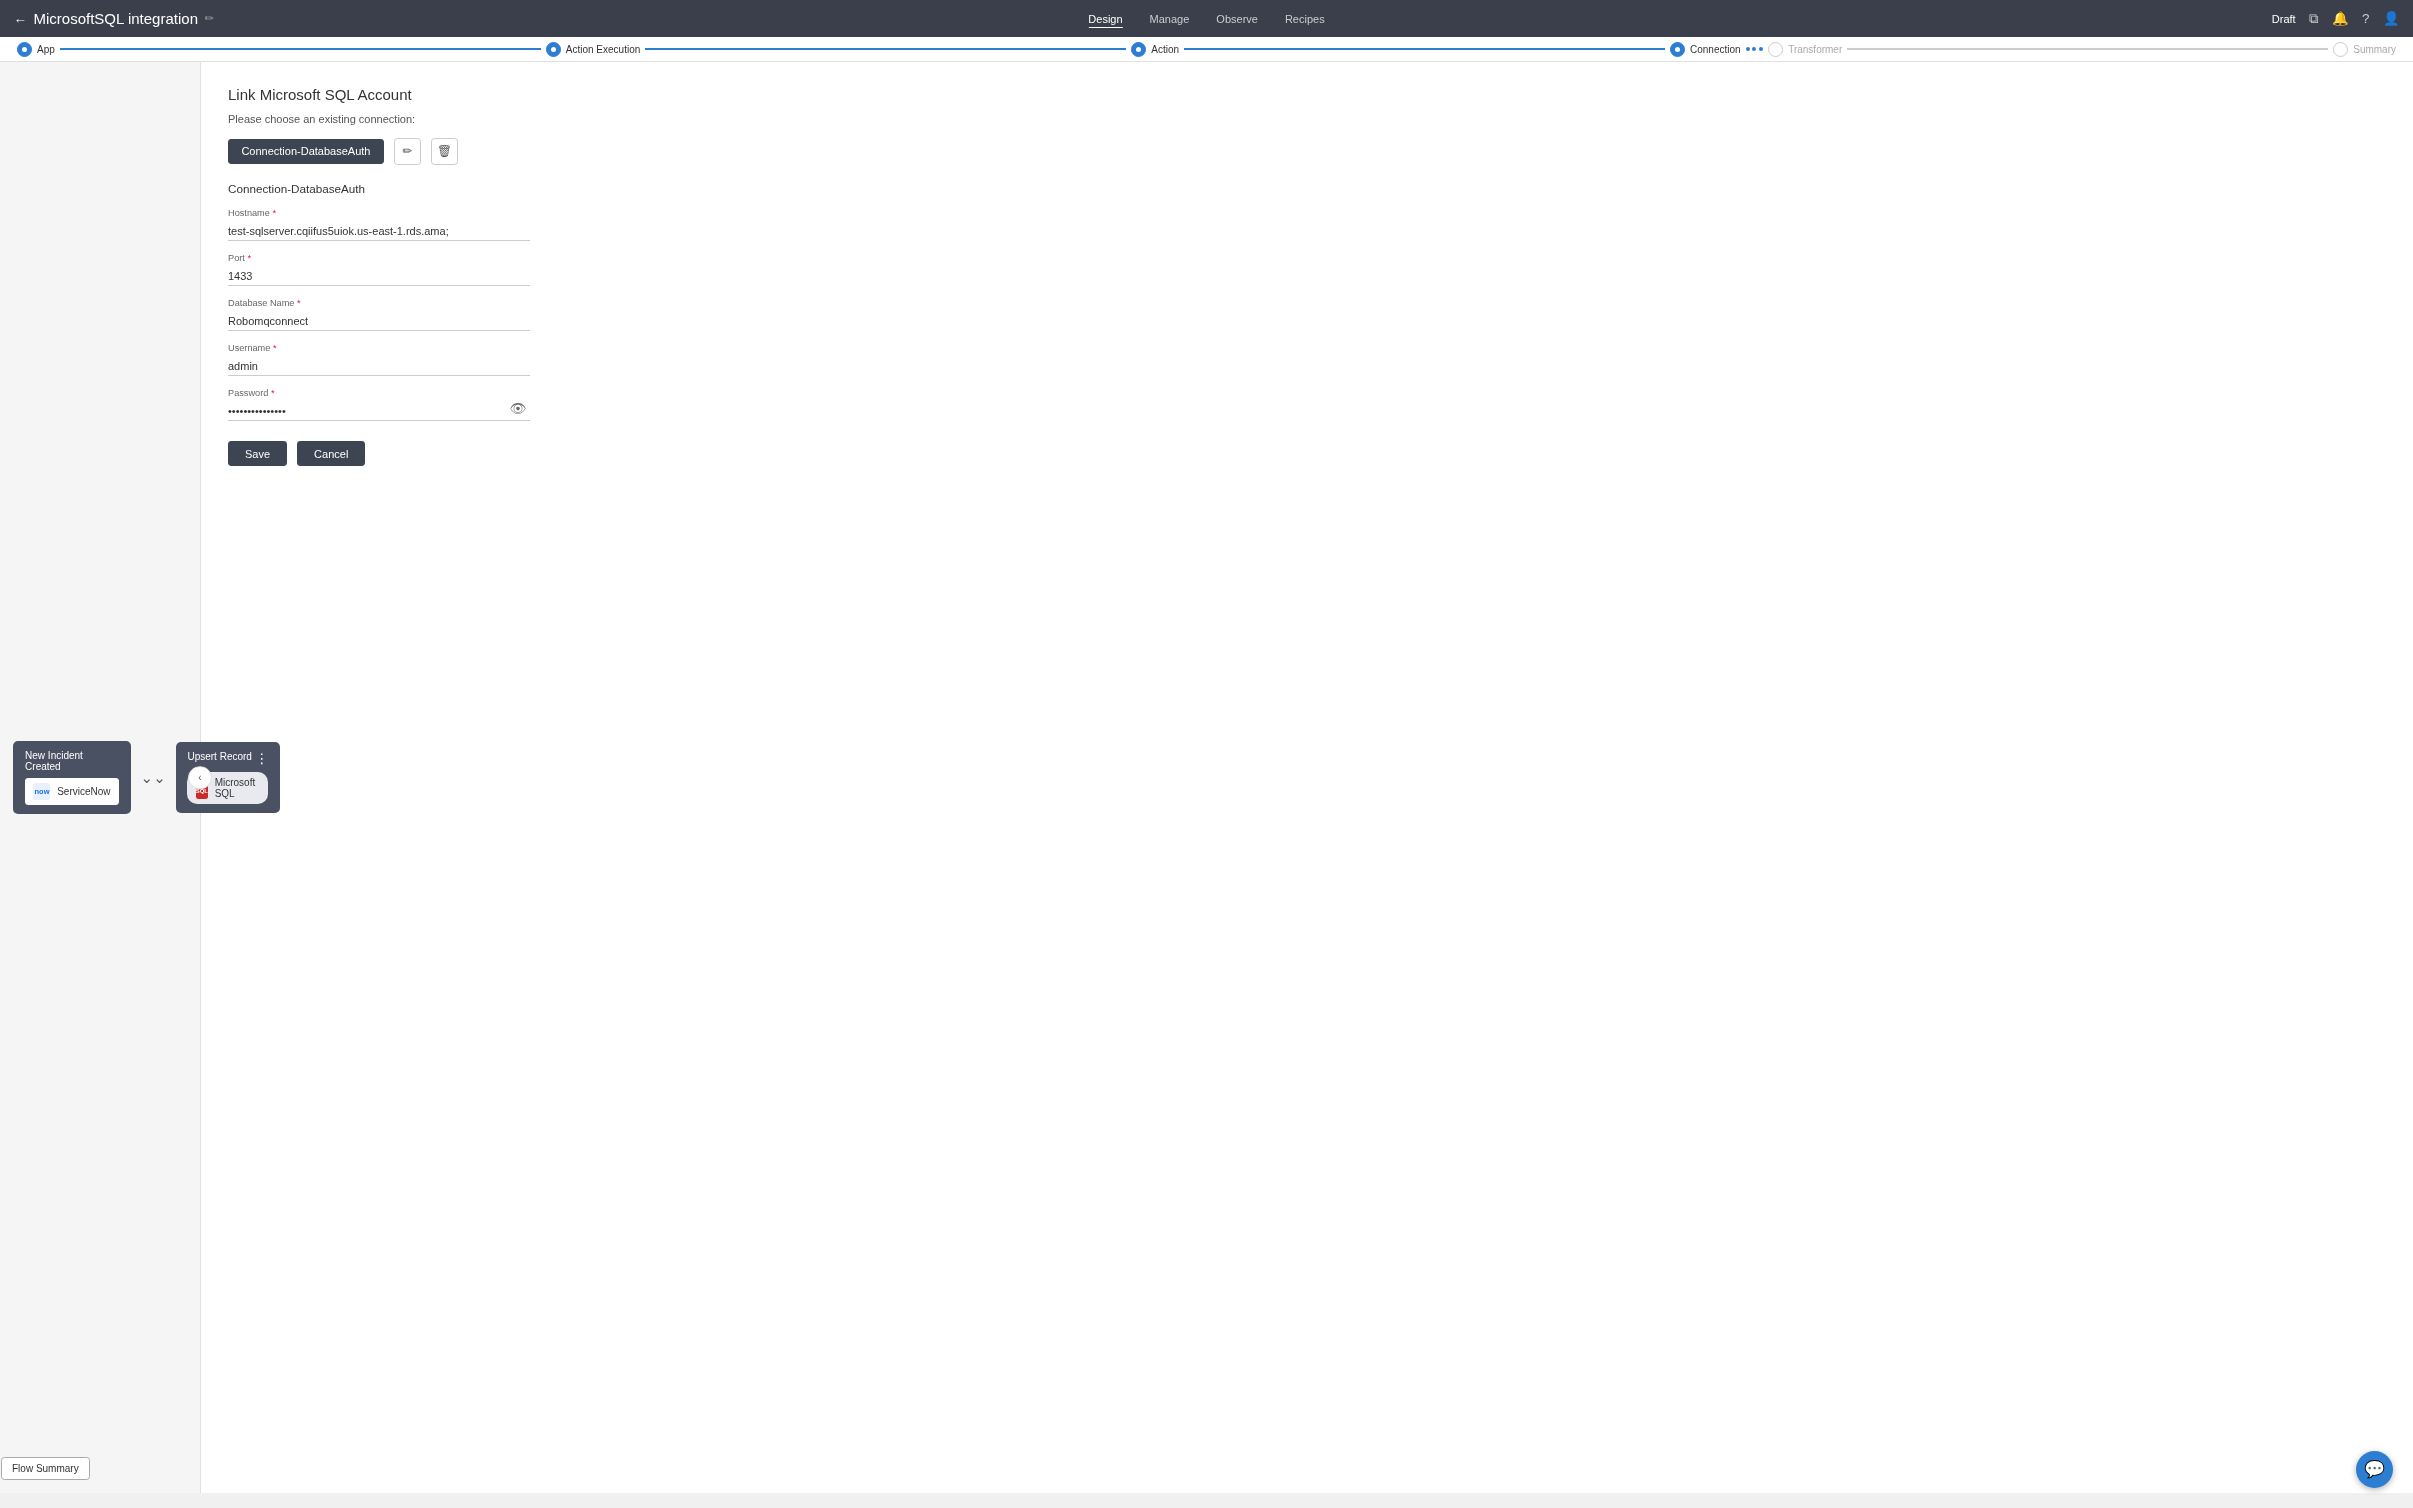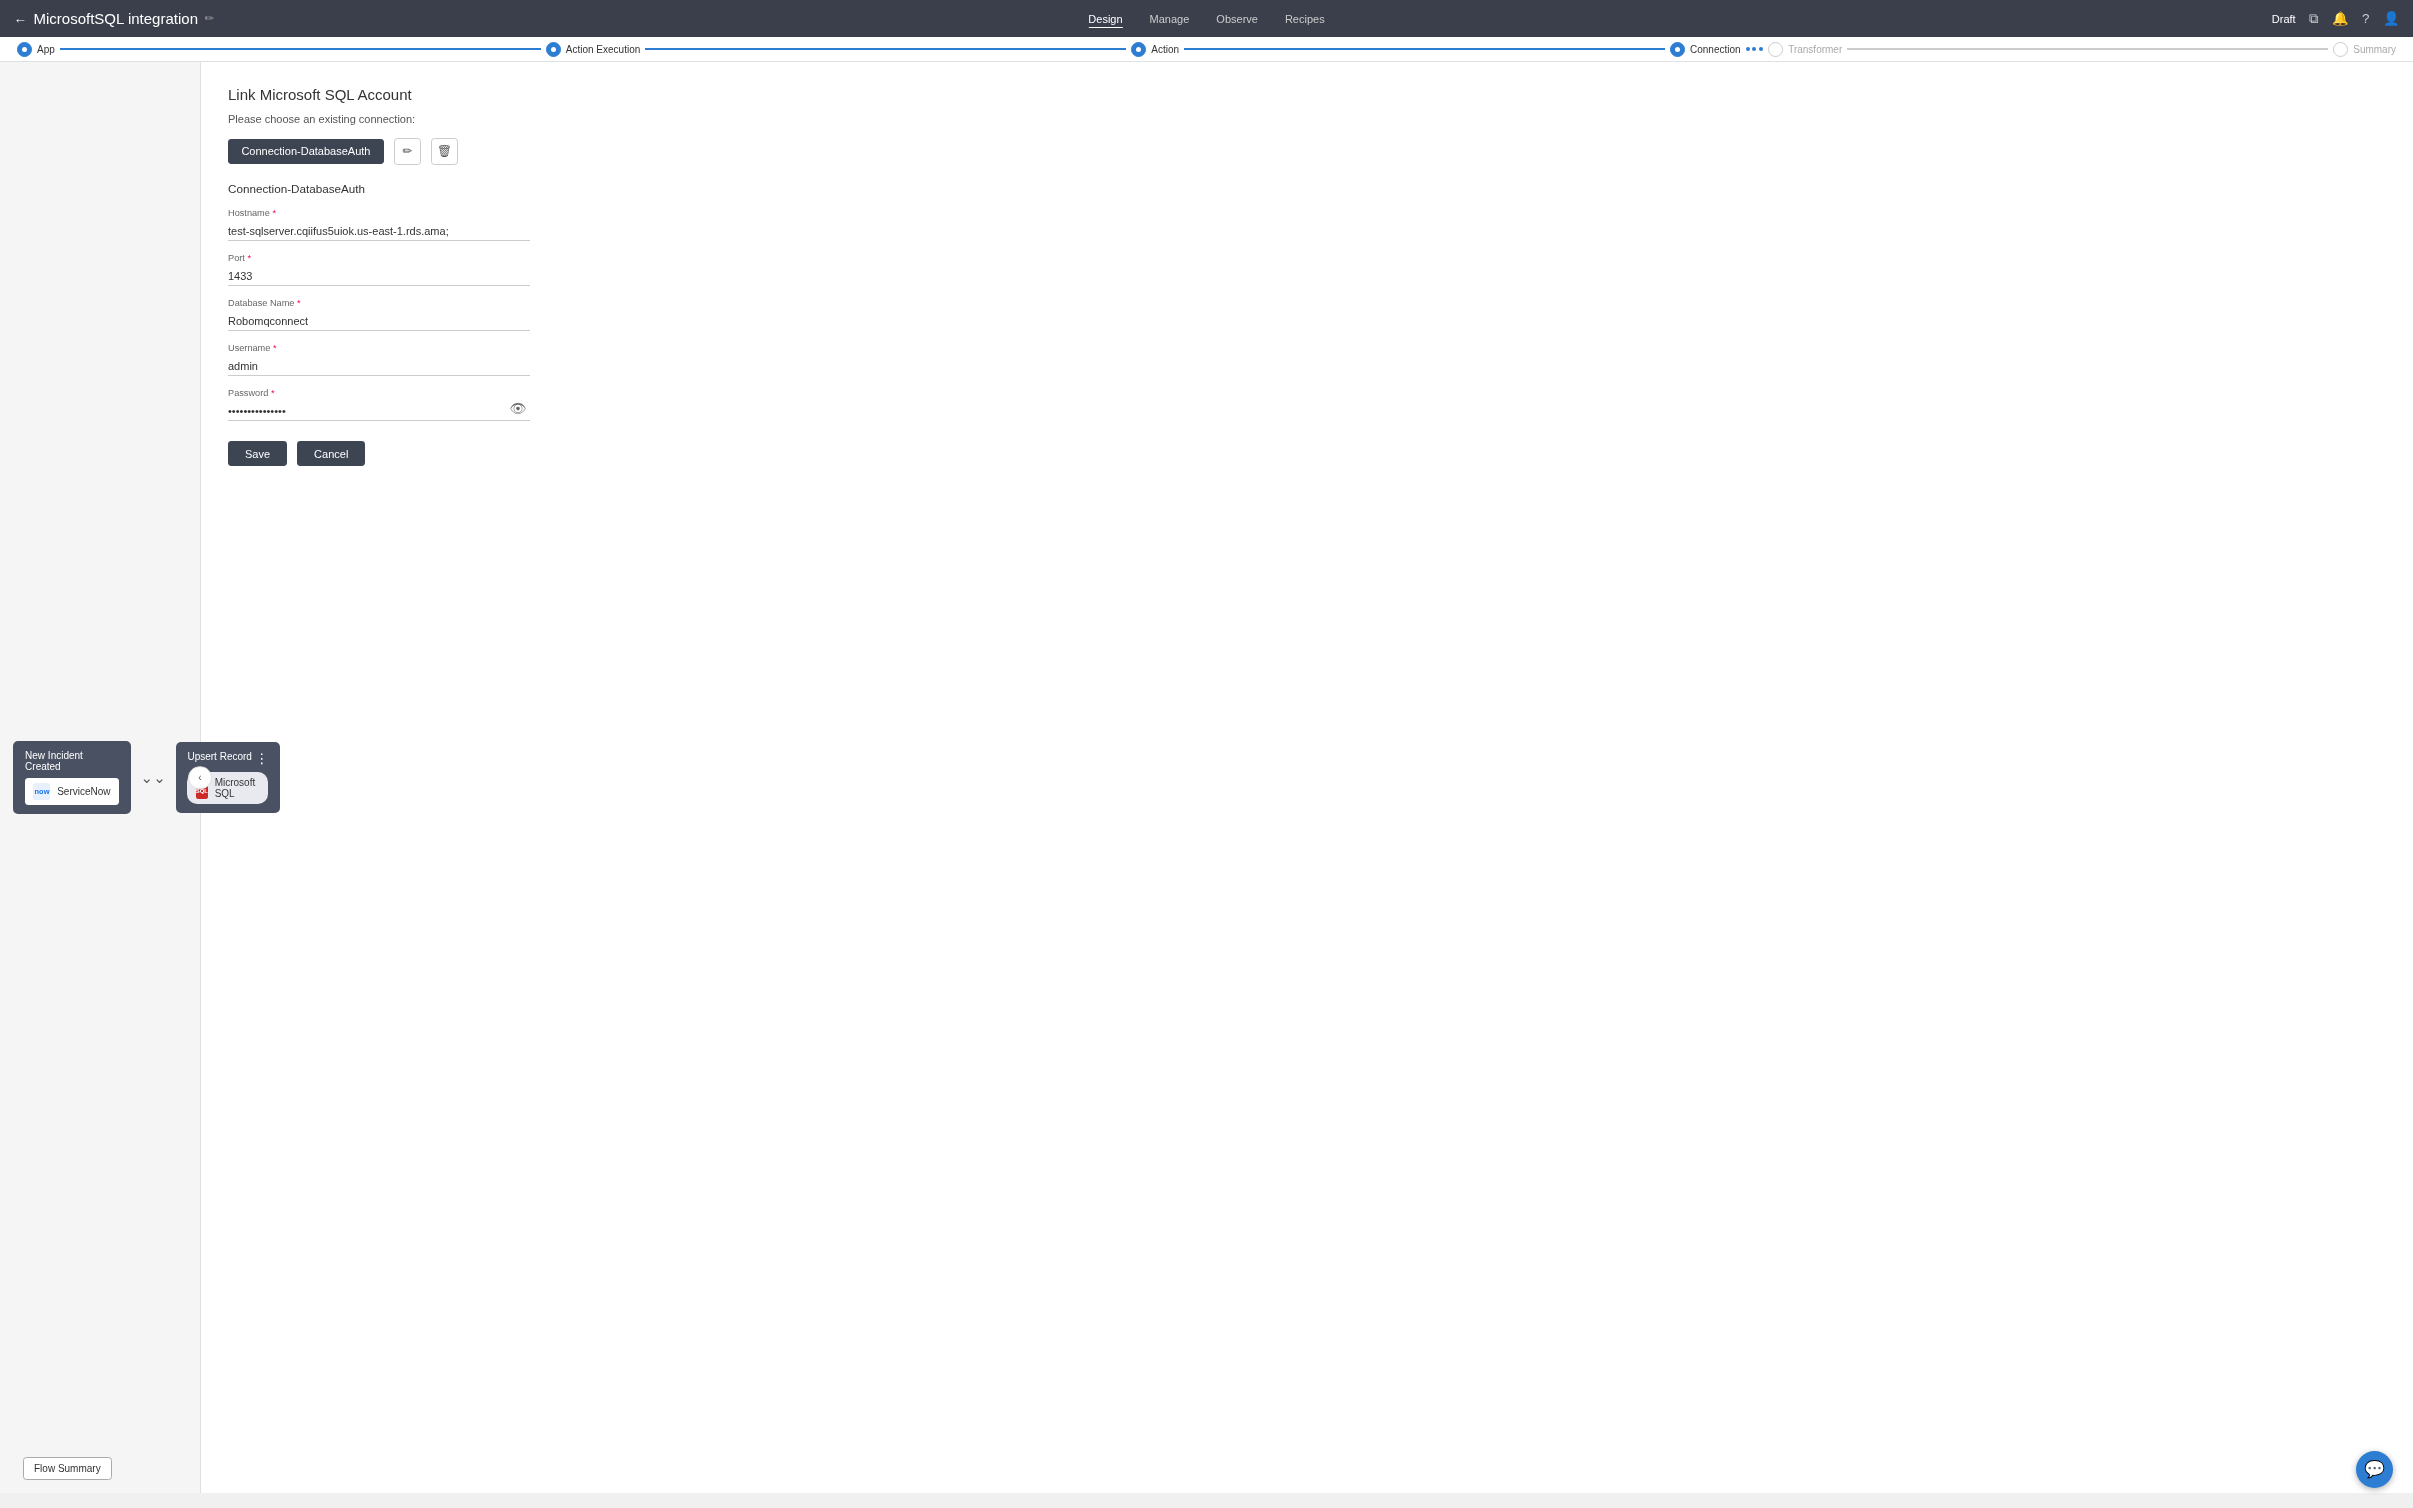--- a/index.html
+++ b/index.html
@@ -264,21 +264,21 @@
       justify-content: center;
       cursor: pointer;
       font-size: 10px;
       color: #555;
       z-index: 5;
     }
 
     .flow-summary-btn {
       position: absolute;
       bottom: 13.4px;
-      left: 23px;
+      left: 1px;
       background: white;
       border: 0.8px solid #aaa;
       border-radius: 3.4px;
       padding: 5px 10px;
       font-size: 10px;
       cursor: pointer;
       color: #333;
     }
 
     

